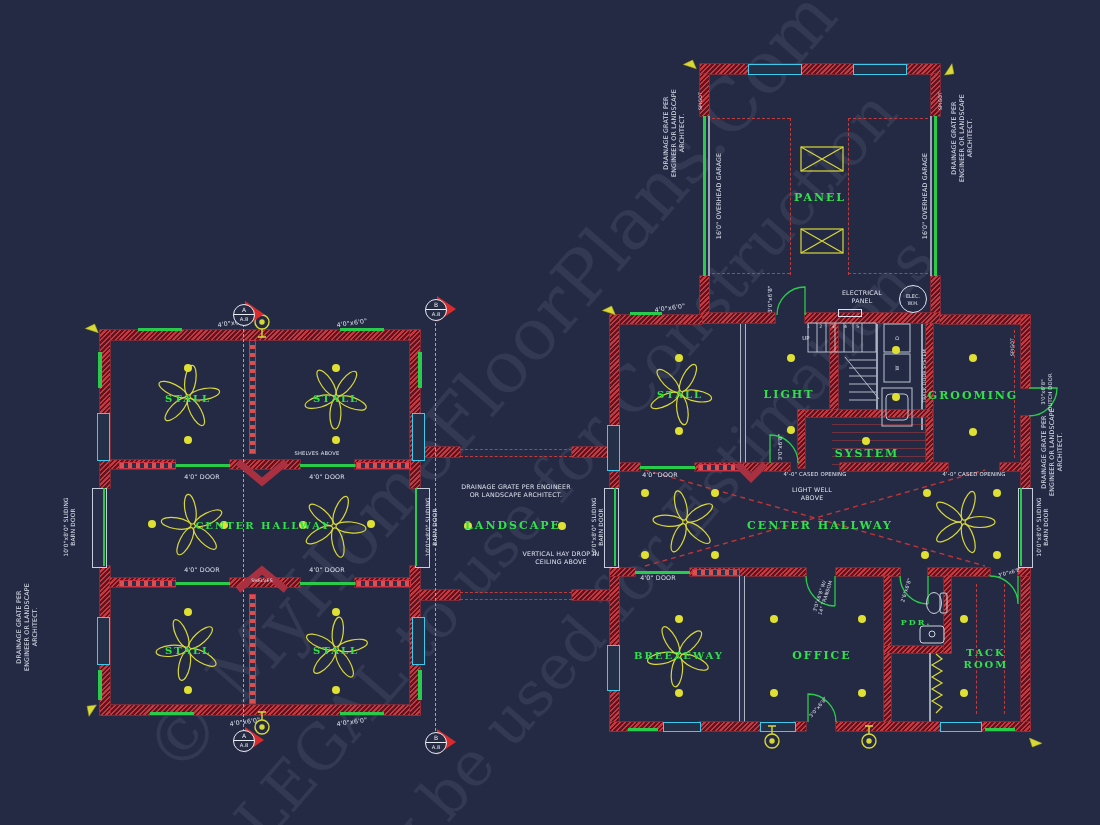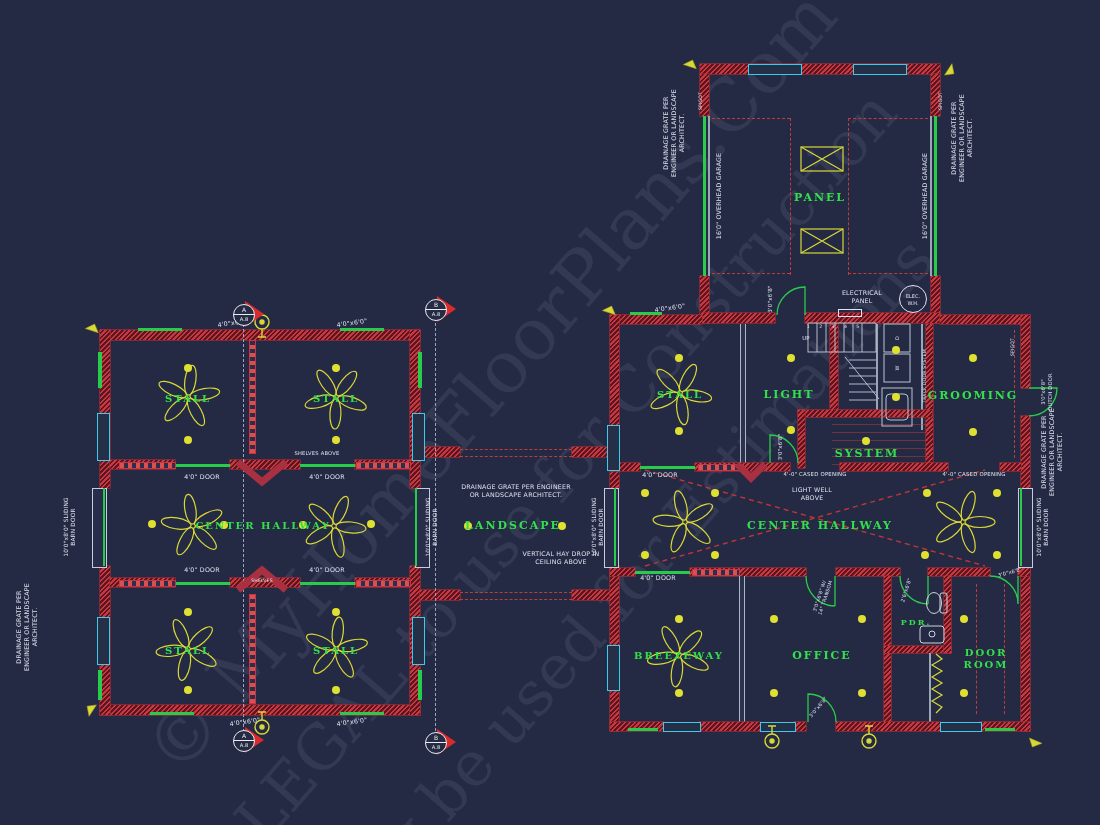--- a/index.html
+++ b/index.html
@@ -220,21 +220,21 @@
   <div class="wall" style="left:884px;top:576px;width:7px;height:154px"></div>
   <div class="wall" style="left:884px;top:646px;width:67px;height:7px"></div>
   <div class="wall" style="left:944px;top:576px;width:7px;height:77px"></div>
   <div class="gline-v" style="left:929px;top:653px;height:70px"></div>
   <div class="dashr-v" style="left:976px;top:584px;height:130px"></div>
   <div class="dashr-v" style="left:1004px;top:584px;height:130px"></div>
   <div class="dashr-v" style="left:1014px;top:330px;height:128px"></div>
   <div class="rlbl" style="left:679px;top:655px;font-size:10px">BREEZEWAY</div>
   <div class="rlbl" style="left:822px;top:655px">OFFICE</div>
   <div class="rlbl" style="left:916px;top:622px;font-size:8px">PDR.</div>
-  <div class="rlbl wrap" style="left:986px;top:659px;font-size:10px;width:52px;white-space:normal;line-height:1.2">DOOR ROOM</div>
+  <div class="rlbl wrap" style="left:986px;top:659px;font-size:10px;width:52px;white-space:normal;line-height:1.2">TACK ROOM</div>
   <div class="wlbl rot90 wrap" style="left:823px;top:597px;width:40px;font-size:4.8px;transform:translate(-50%,-50%) rotate(-72deg)">3'0"x6'8" W/ 14" TRANSOM</div>
   <div class="wlbl rot90" style="left:906px;top:590px;font-size:5px;transform:translate(-50%,-50%) rotate(-72deg)">2'6"x6'8"</div>
   <div class="wlbl" style="left:1010px;top:572px;font-size:5px;transform:translate(-50%,-50%) rotate(-15deg)">3'0"x6'8"</div>
   <div class="wlbl rot90" style="left:818px;top:707px;font-size:5px;transform:translate(-50%,-50%) rotate(-50deg)">3'0"x6'8"</div>
 
   <div class="wall" style="left:610px;top:722px;width:53px;height:9px"></div>
   <div class="wall" style="left:699px;top:722px;width:61px;height:9px"></div>
   <div class="wall" style="left:794px;top:722px;width:12px;height:9px"></div>
   <div class="wall" style="left:836px;top:722px;width:104px;height:9px"></div>
   <div class="wall" style="left:980px;top:722px;width:50px;height:9px"></div>

